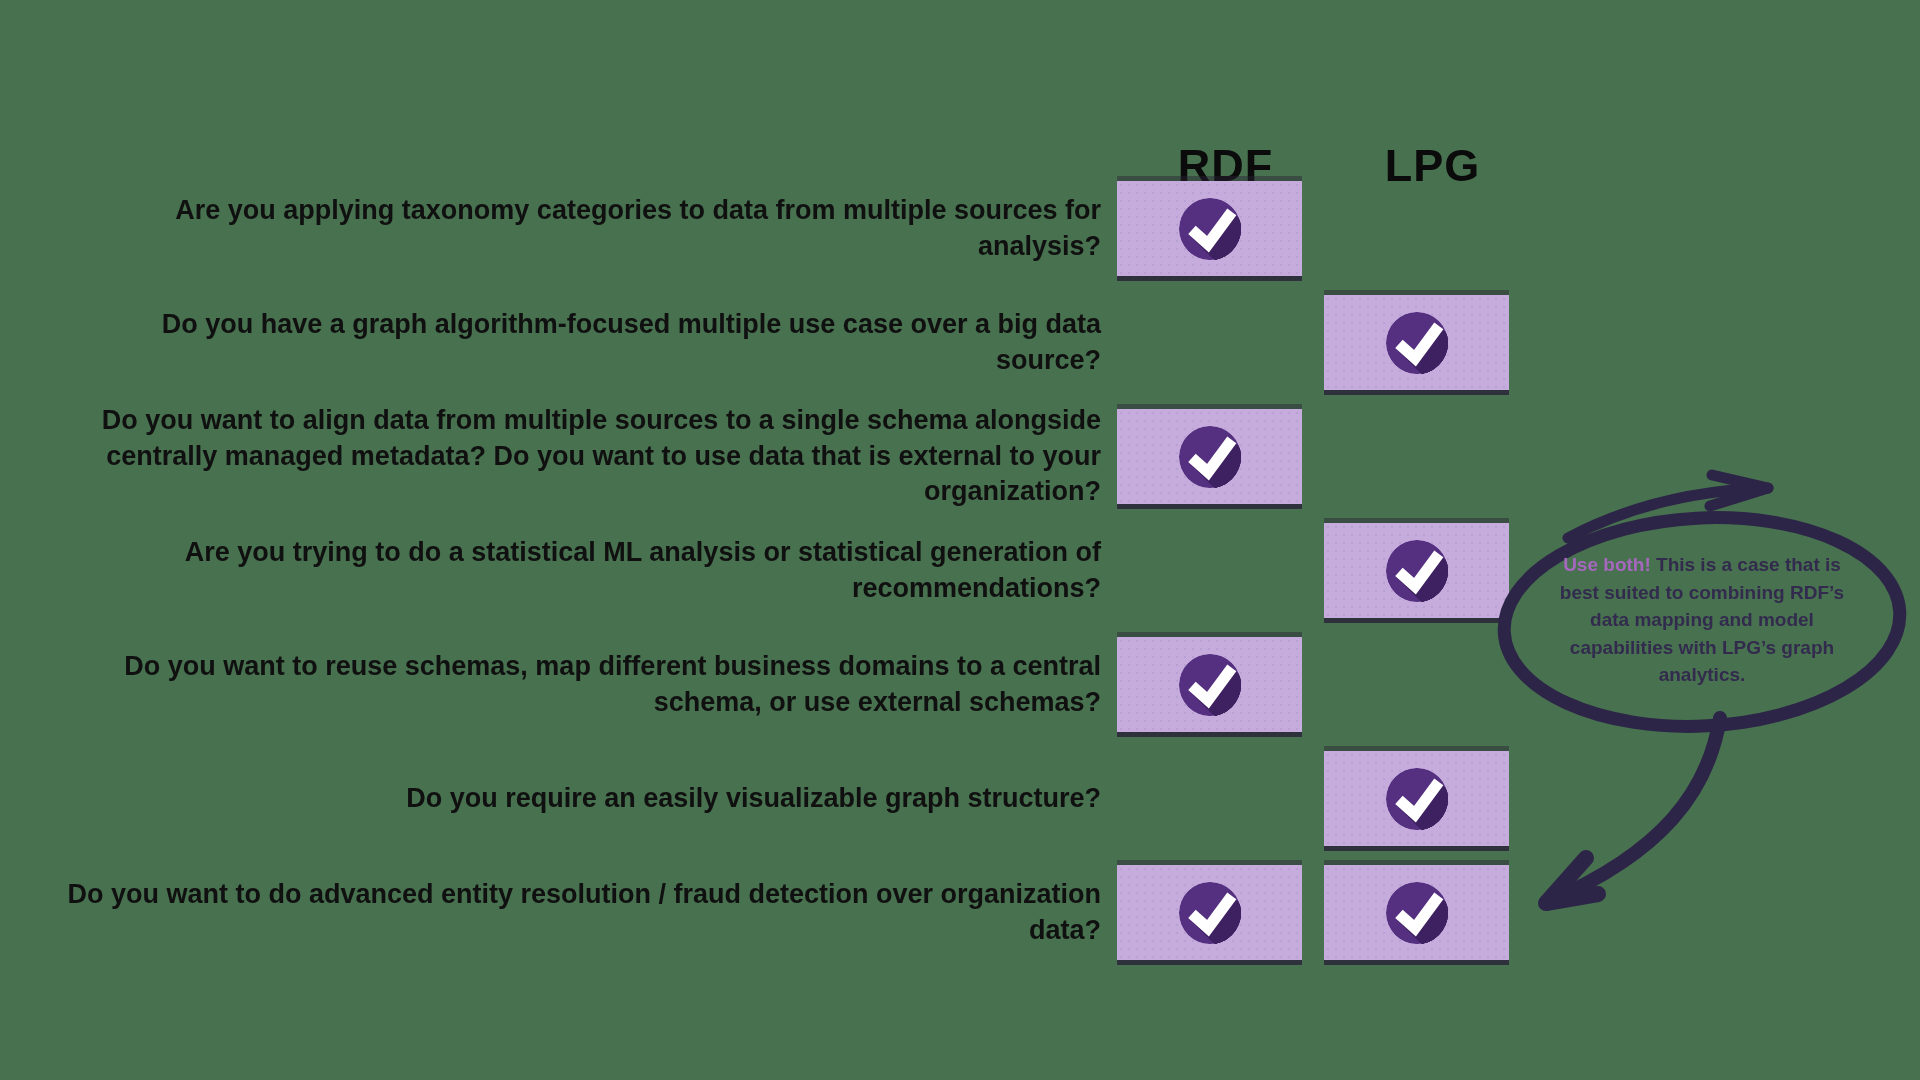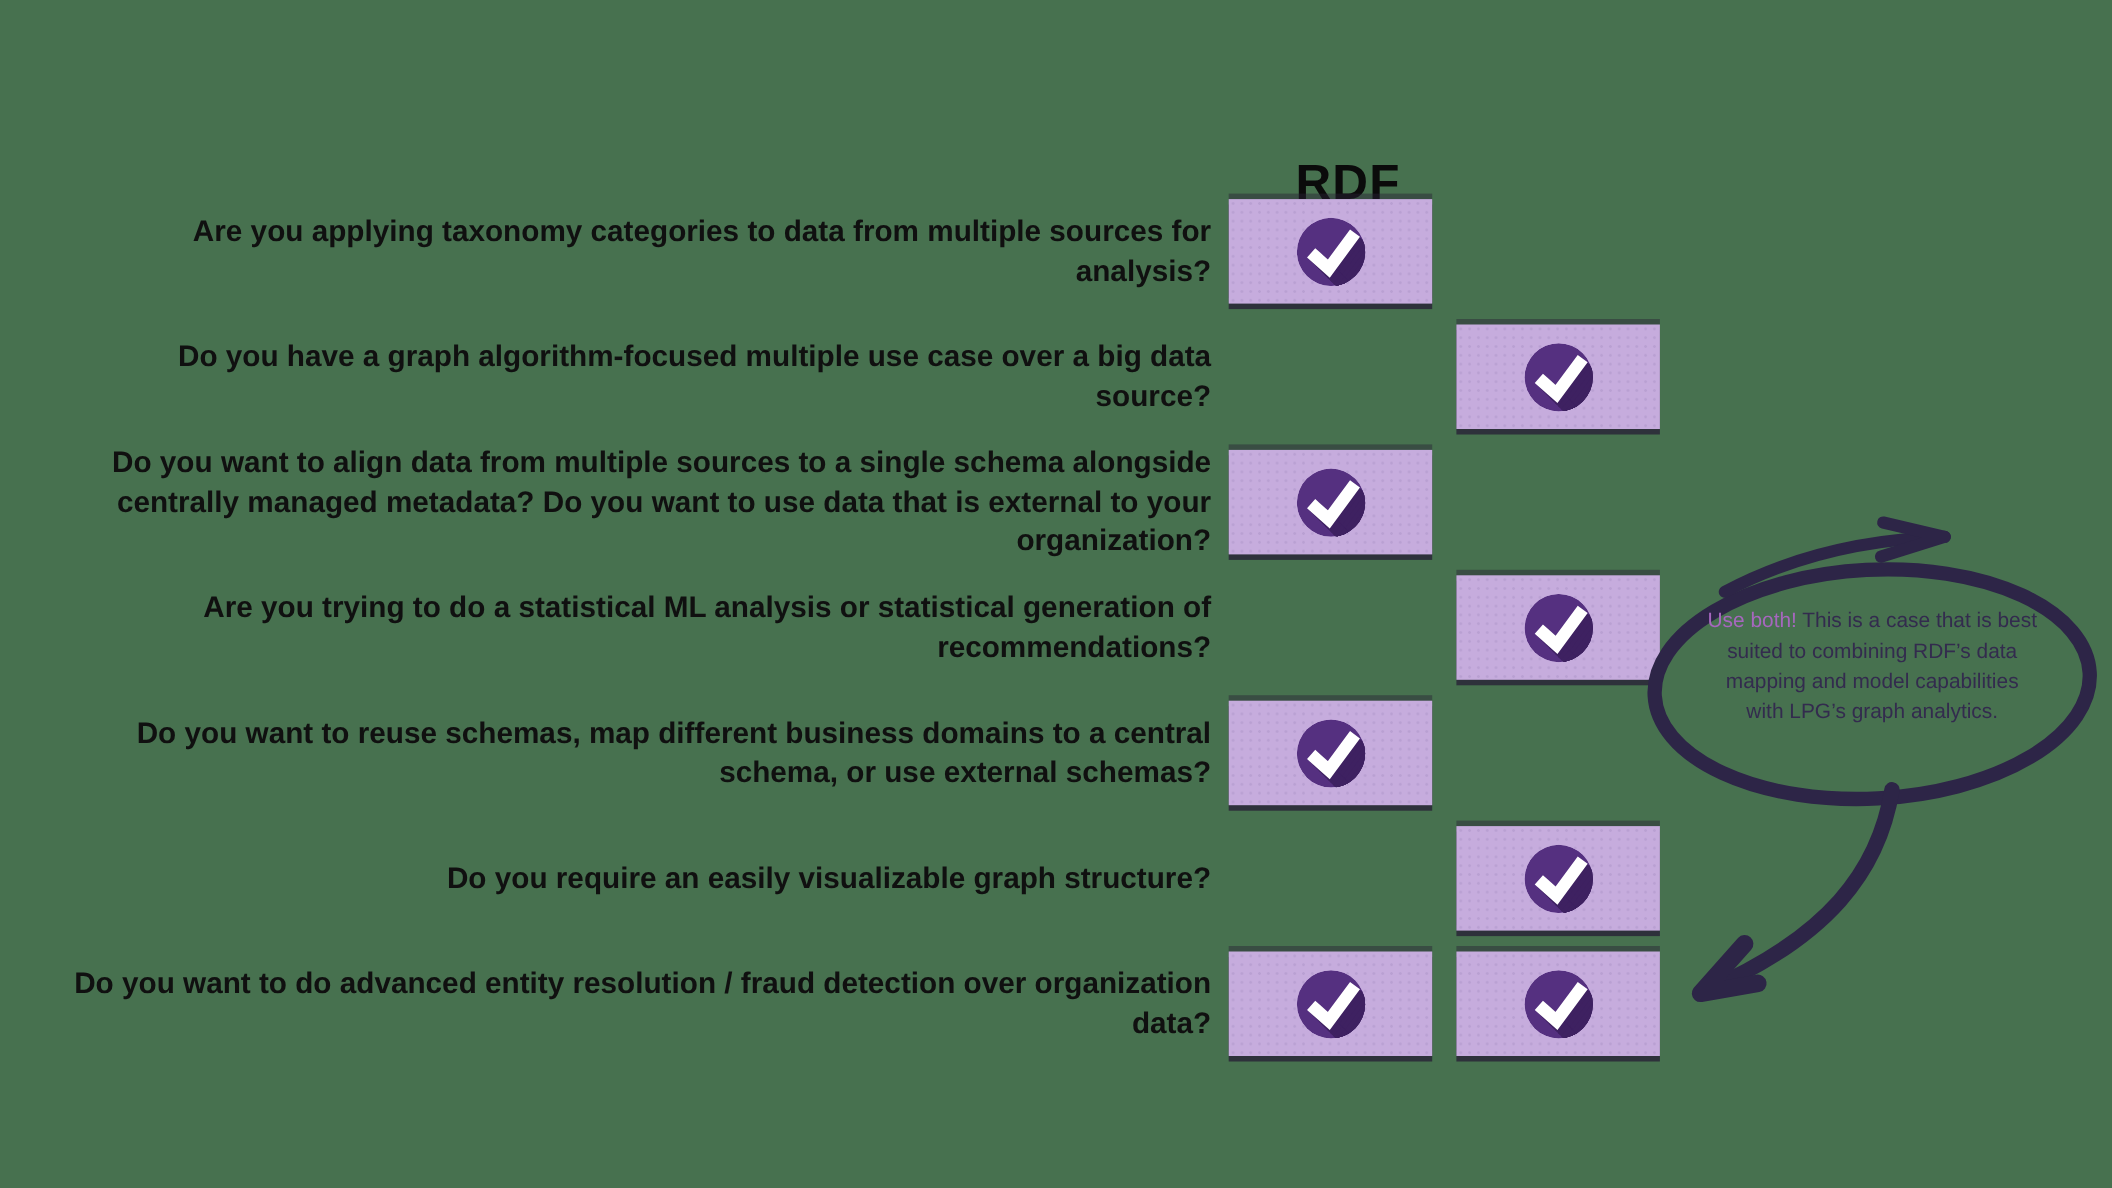--- a/index.html
+++ b/index.html
@@ -29,21 +29,21 @@
   .cell.checked{
     background-color:var(--box,#c6acdd);
     background-image:radial-gradient(var(--box-dot,#b9a0d2) 1.2px, rgba(0,0,0,0) 1.3px);
     background-size:8px 8px;
     display:flex;align-items:center;justify-content:center;
     box-shadow:0 5px 0 rgba(40,34,54,.8), 0 -5px 0 rgba(40,34,54,.45);
   }
   .check{width:66px;height:66px;display:block;}
   .bubble-text{
     position:absolute;left:1552px;top:551px;width:300px;text-align:center;
-    font-size:19px;font-weight:400;line-height:1.45;color:var(--bubble-text,#332b4e);
+    font-size:19px;font-weight:700;line-height:1.45;color:var(--bubble-text,#332b4e);
   }
   .bubble-text .hl{color:var(--bubble-highlight,#a667be);}
   .annotation-svg{position:absolute;left:1450px;top:400px;width:470px;height:560px;}
   .defs-svg{position:absolute;width:0;height:0;}
 </style>
 </head>
 <body>
 
 <svg class="defs-svg" aria-hidden="true">
   <defs>
@@ -72,20 +72,21 @@
           <path d="M29 57 L47 73 L78 31" transform="translate(64,64)"></path>
         </g>
         <path d="M29 57 L47 73 L78 31" fill="none" stroke="var(--check,#ffffff)" stroke-width="17" stroke-linecap="square"></path>
       </g>
     </symbol>
   </defs>
 </svg>
 
 <div class="col-headers">
   <div class="col-header">RDF</div>
+  <div class="col-header">LPG</div>
 </div>
 
 <div class="rows">
     <div class="row">
       <div class="q">Are you applying taxonomy categories to data from multiple sources for analysis?</div>
       <div class="cell checked">
         <svg viewBox="0 0 100 100" class="check">
           <use href="#checkmark-symbol"></use>
         </svg>
       </div>

